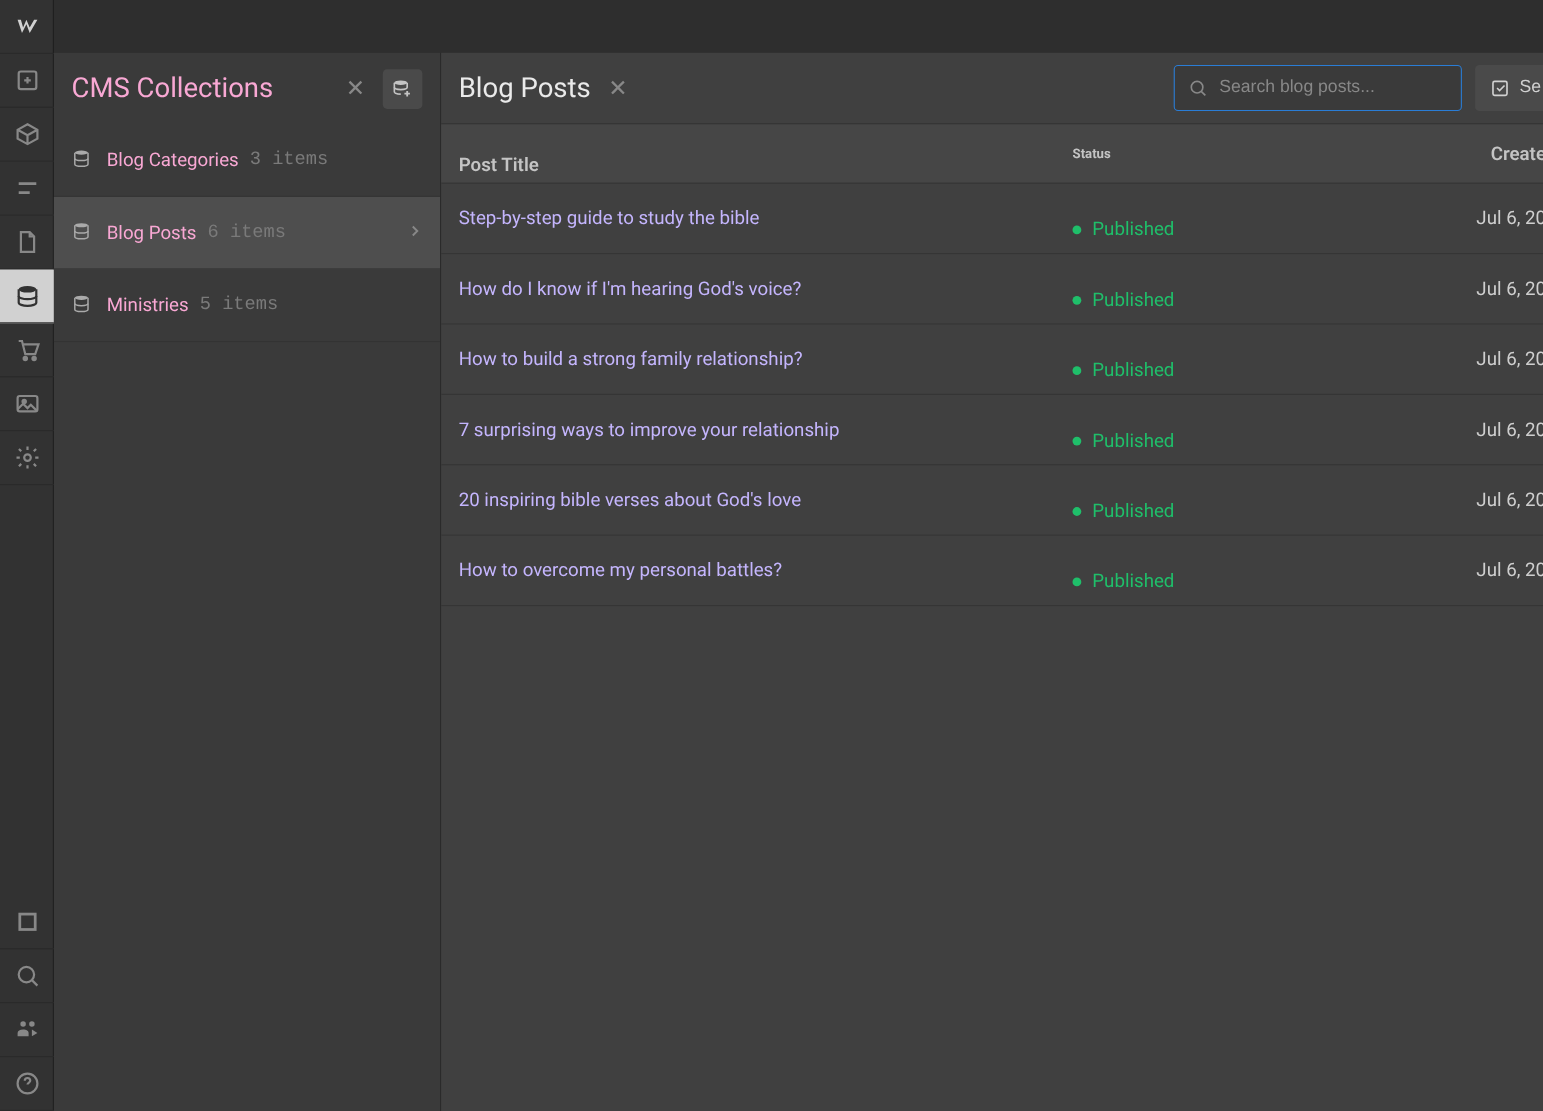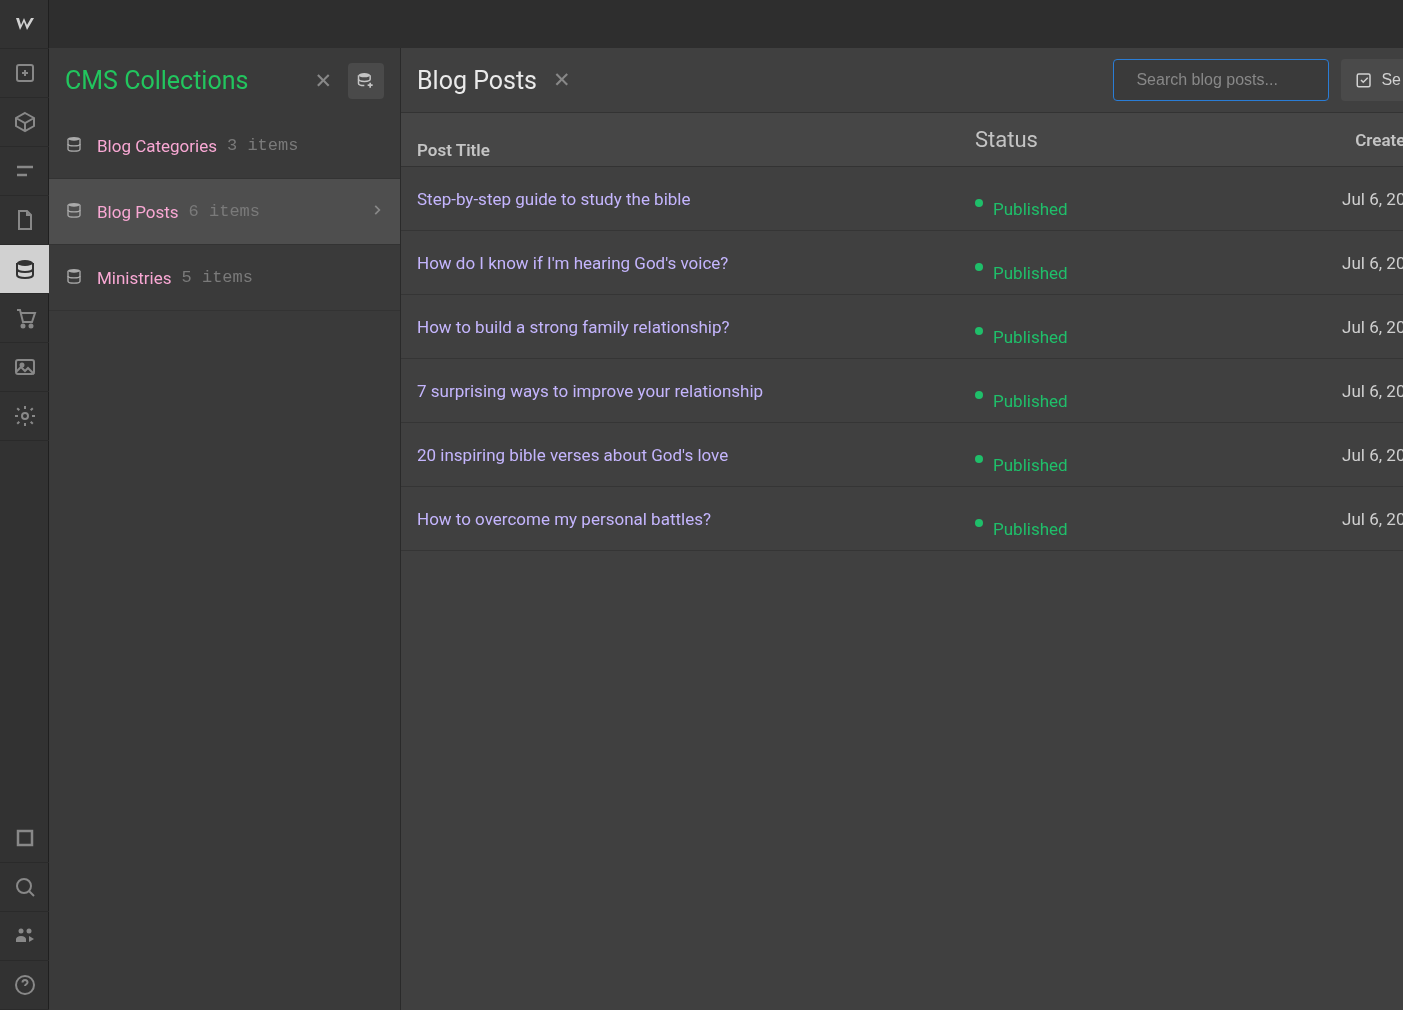--- a/index.html
+++ b/index.html
@@ -80,21 +80,21 @@
 .panel-header {
   height: 65px;
   display: flex;
   align-items: center;
   padding: 0 16px;
   gap: 12px;
 }
 .panel-title {
   font-size: 25px;
   font-weight: 400;
-  color: #22c55e;
+  color: #f9a8d4;
   flex: 1;
 }
 .close-btn {
   color: #888;
   cursor: pointer;
   font-size: 21px;
   padding: 4px;
 }
 .add-collection-btn {
   background: #4a4a4a;
@@ -154,21 +154,21 @@
 }
 .details-title {
   font-size: 25px;
   font-weight: 400;
   color: #eaeaea;
 }
 .header-spacer {
   flex: 1;
 }
 .search-box {
-  width: 216px;
+  width: 262px;
   height: 42px;
   background: #3a3a3a;
   border: 1px solid #2a7dd6;
   border-radius: 4px;
   display: flex;
   align-items: center;
   padding: 0 12px;
   gap: 10px;
 }
 .search-box input {
@@ -209,22 +209,22 @@
 }
 .col-title {
   width: 558px;
   font-size: 17px;
   font-weight: 600;
   color: #c4c4c4;
   margin-top: 20px;
 }
 .col-status {
   width: 320px;
-  font-size: 22px;
-  font-weight: 400;
+  font-size: 12px;
+  font-weight: 700;
   color: #c4c4c4;
 }
 .col-created {
   width: 120px;
   font-size: 17px;
   font-weight: 600;
   color: #c4c4c4;
   text-align: right;
 }
 .table-row {
@@ -236,20 +236,21 @@
   cursor: pointer;
 }
 .cell-title {
   width: 558px;
   font-size: 17px;
   color: #c4b5fd;
 }
 .cell-status {
   width: 320px;
   display: flex;
+  align-items: center;
   gap: 10px;
   margin-top: 20px;
 }
 .status-dot {
   width: 8px;
   height: 8px;
   border-radius: 50%;
   background: #1fbf6a;
 }
 .status-text {

